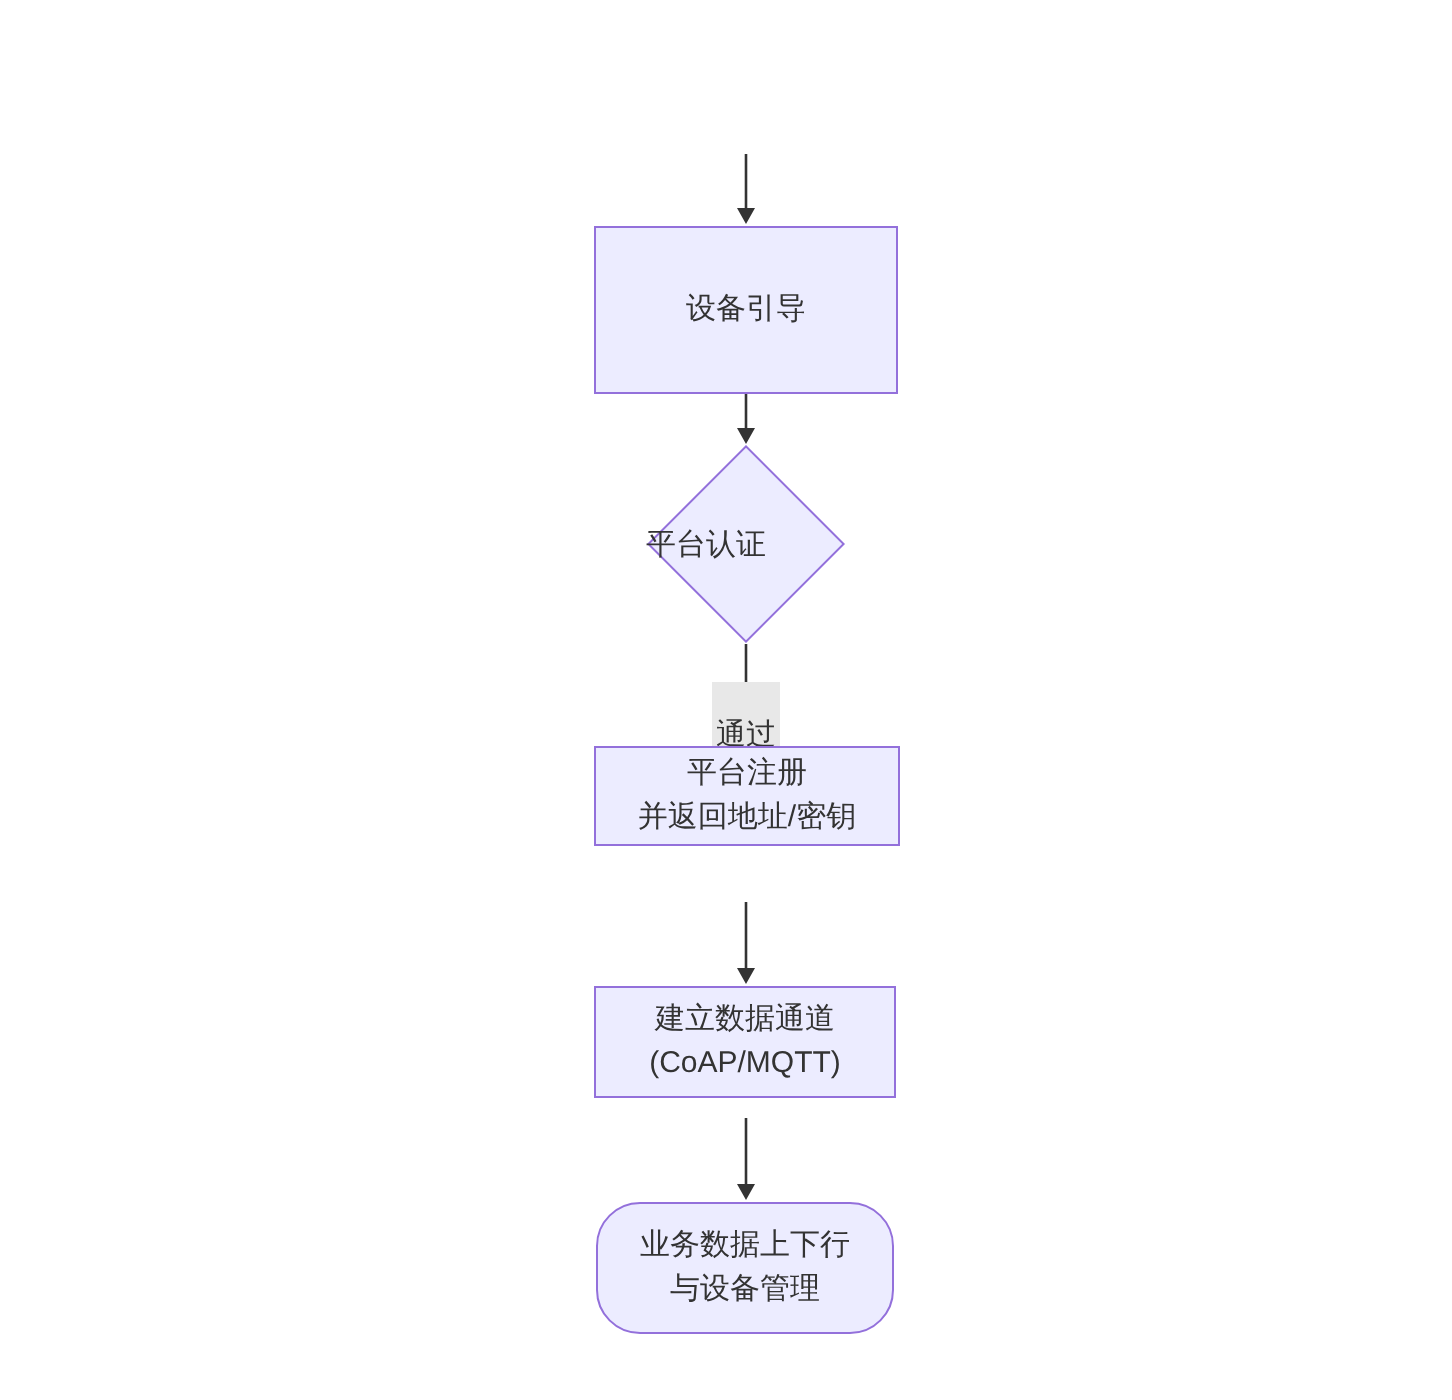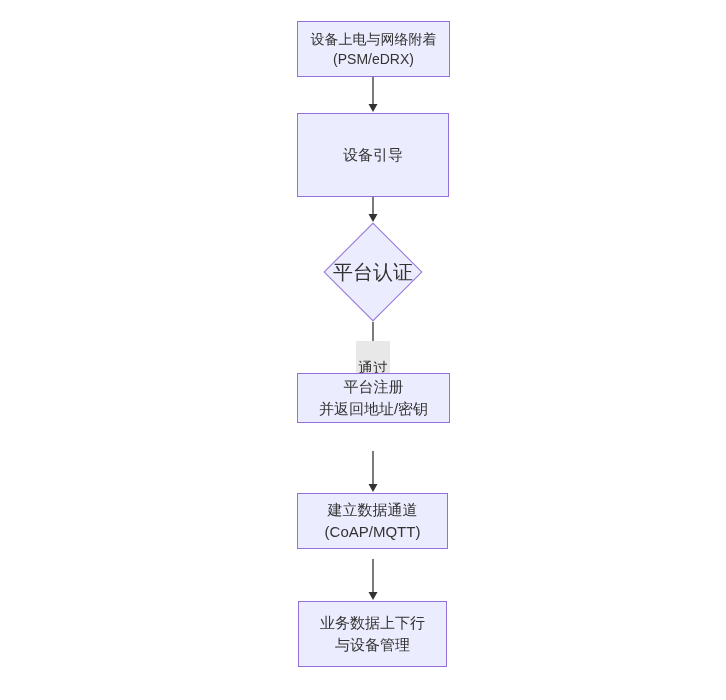--- a/index.html
+++ b/index.html
@@ -34,39 +34,38 @@
     text-align: center;
     color: #333333;
     font-size: 15px;
     line-height: 22px;
   }
 
   .node-power   { left: 297px; top: 21px;  width: 153px; height: 56px; font-size: 14px; line-height: 20px; }
   .node-boot    { left: 297px; top: 113px; width: 152px; height: 84px; }
   .node-reg     { left: 297px; top: 373px; width: 153px; height: 50px; }
   .node-chan    { left: 297px; top: 493px; width: 151px; height: 56px; }
-  .node-biz     { left: 298px; top: 601px; width: 149px; height: 66px; }
+  .node-biz     { left: 298px; top: 601px; width: 149px; height: 66px; border-radius: 22px; }
 
   .diamond-shape {
     position: absolute;
     left: 338px; top: 237px;
     width: 70px; height: 70px;
     background: #ECECFF;
     border: 1px solid #9370DB;
     transform: rotate(45deg);
   }
   .diamond-label {
     position: absolute;
     left: 323px; top: 237px;
     width: 100px; height: 70px;
     display: flex;
     align-items: center;
-    justify-content: center;
     color: #333333;
-    font-size: 20px;
+    font-size: 15px;
   }
 
   .edge-label {
     position: absolute;
     left: 373px; top: 341px;
     transform: translateX(-50%);
     background: #e8e8e8;
     color: #333333;
     font-size: 15px;
     line-height: 21px;
@@ -95,24 +94,20 @@
     <g>
       <line class="edge-line" x1="373" y1="451" x2="373" y2="484"></line>
       <polygon class="edge-head" points="368.5,484 377.5,484 373,492"></polygon>
     </g>
     <g>
       <line class="edge-line" x1="373" y1="559" x2="373" y2="592"></line>
       <polygon class="edge-head" points="368.5,592 377.5,592 373,600"></polygon>
     </g>
   </svg>
 
-  <div class="node node-power">
-    <div>设备上电与网络附着</div>
-    <div>(PSM/eDRX)</div>
-  </div>
 
   <div class="node node-boot">
     <div>设备引导</div>
   </div>
 
   <div class="diamond-shape"></div>
   <div class="diamond-label">
     <div>平台认证</div>
   </div>
 

